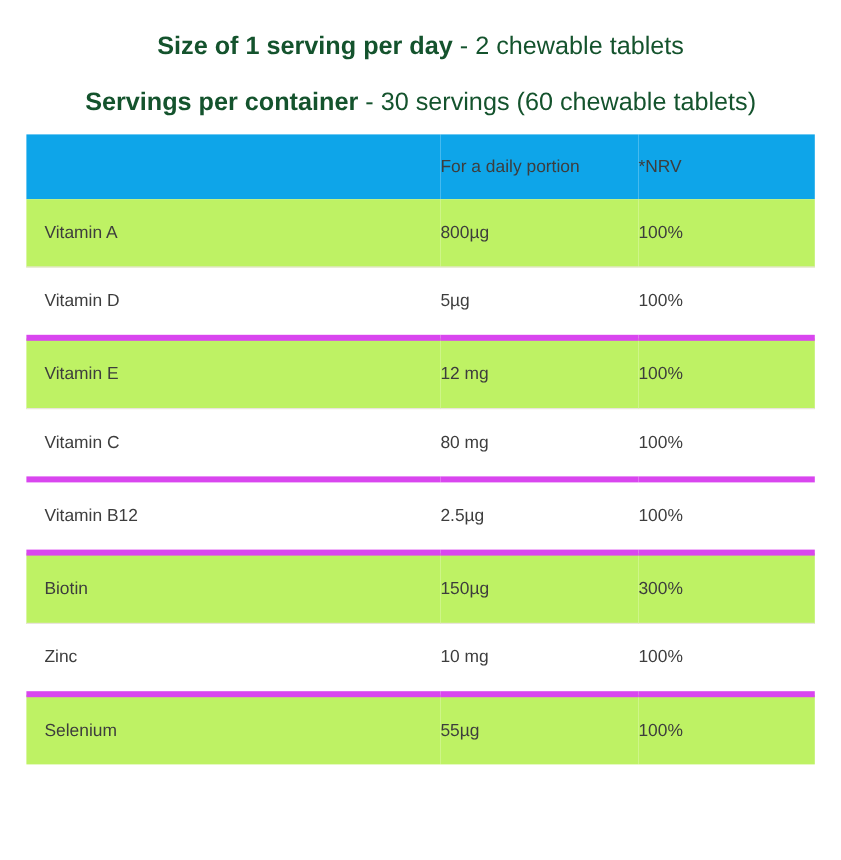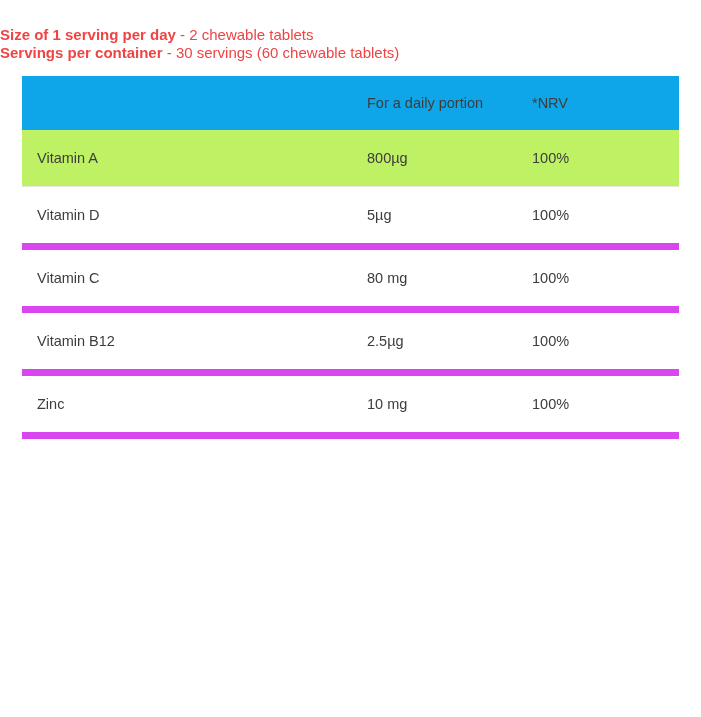--- a/index.html
+++ b/index.html
@@ -15,26 +15,27 @@
     overflow: hidden;
   }
   .page {
     width: 701px;
     height: 717px;
     box-sizing: border-box;
     padding: 0;
     position: relative;
   }
   .serving-line {
-    font-size: 15px;
-    color: #ef4444;
+    text-align: center;
+    font-size: 21px;
+    color: #14532d;
     line-height: 1.2;
   }
   .serving-line.first { margin-top: 26px; }
-  .serving-line.second { }
+  .serving-line.second { margin-top: 22px; }
   .serving-line .bold {
     font-weight: bold;
   }
   .section-title {
     margin: 30px 0 0 22px;
     font-size: 19px;
     color: #3d3d3d;
     font-weight: normal;
     letter-spacing: 0.1px;
   }
@@ -54,21 +55,21 @@
     height: 56px;
     vertical-align: middle;
   }
   .col-name { width: 330px; padding-left: 15px !important; }
   .col-portion { width: 165px; }
   .col-nrv { width: 147px; }
   tr.head-row { background: #0ea5e9; }
   tr.head-row th { height: 54px; color: #3d3d3d; }
   tr.shaded { background: #bef264; }
   tr.plain { background: #ffffff; }
-  tr.plain td { border-top: 1px solid #e9e4dc; border-bottom: 7px solid #d946ef; }
+  tr.plain td { border-top: 1px solid #e9e4dc; border-bottom: 5px solid #d946ef; }
 </style>
 </head>
 <body>
 
 <div class="page">
 
   <div class="serving-line first">
     <span class="bold">Size of 1 serving per day</span><span> - 2 chewable tablets</span>
   </div>
 
@@ -89,31 +90,46 @@
       <tr class="shaded">
         <td class="col-name">Vitamin A</td>
         <td class="col-portion">800µg</td>
         <td class="col-nrv">100%</td>
       </tr>
       <tr class="plain">
         <td class="col-name">Vitamin D</td>
         <td class="col-portion">5µg</td>
         <td class="col-nrv">100%</td>
       </tr>
+      <tr class="shaded">
+        <td class="col-name">Vitamin E</td>
+        <td class="col-portion">12 mg</td>
+        <td class="col-nrv">100%</td>
+      </tr>
       <tr class="plain">
         <td class="col-name">Vitamin C</td>
         <td class="col-portion">80 mg</td>
         <td class="col-nrv">100%</td>
       </tr>
       <tr class="plain">
         <td class="col-name">Vitamin B12</td>
         <td class="col-portion">2.5µg</td>
         <td class="col-nrv">100%</td>
       </tr>
+      <tr class="shaded">
+        <td class="col-name">Biotin</td>
+        <td class="col-portion">150µg</td>
+        <td class="col-nrv">300%</td>
+      </tr>
       <tr class="plain">
         <td class="col-name">Zinc</td>
         <td class="col-portion">10 mg</td>
+        <td class="col-nrv">100%</td>
+      </tr>
+      <tr class="shaded">
+        <td class="col-name">Selenium</td>
+        <td class="col-portion">55µg</td>
         <td class="col-nrv">100%</td>
       </tr>
     </tbody>
   </table>
 
 </div>
 
 </body></html>

